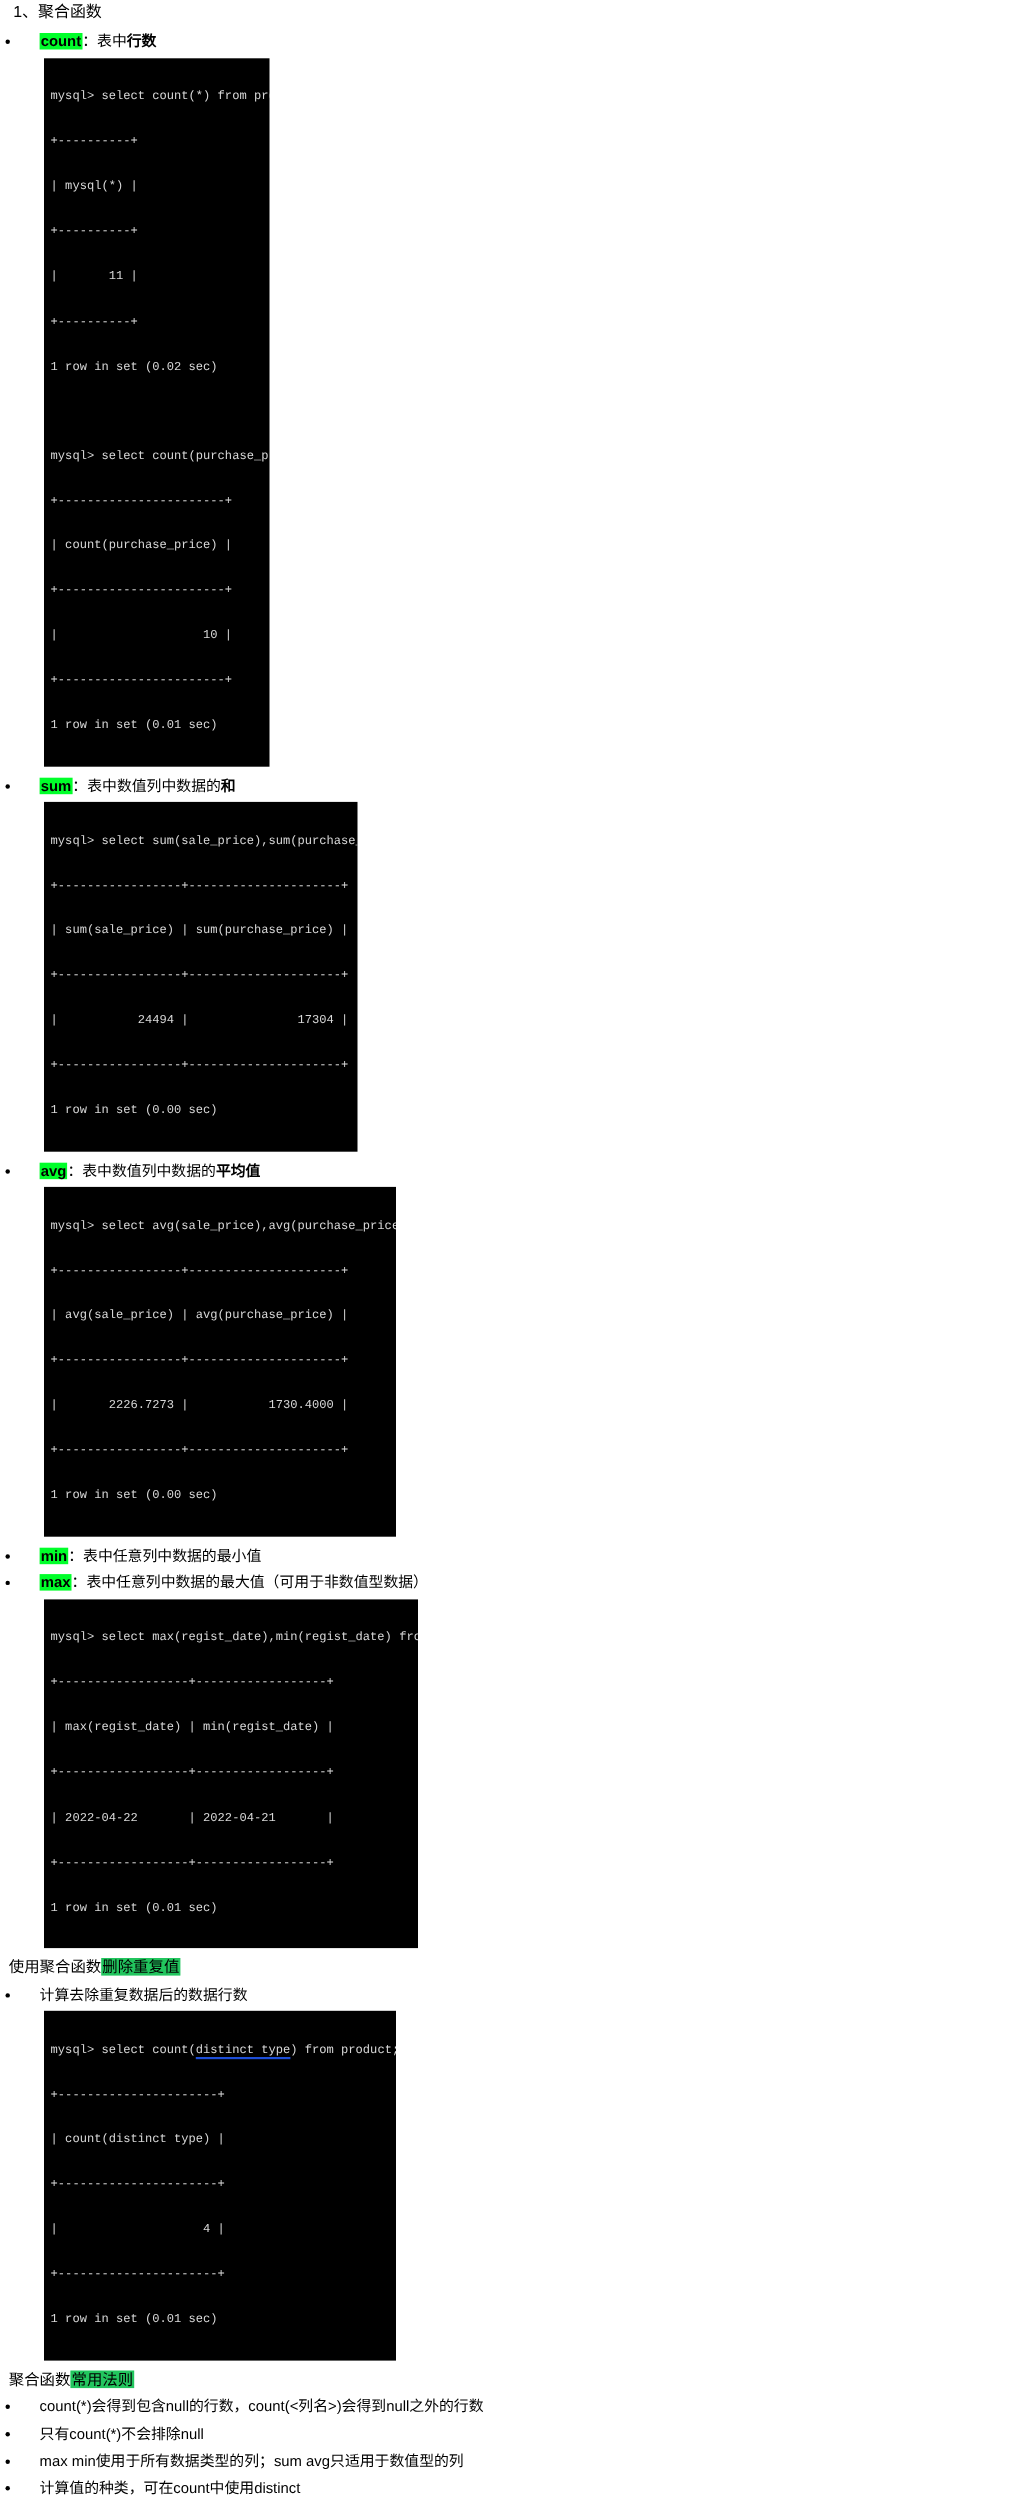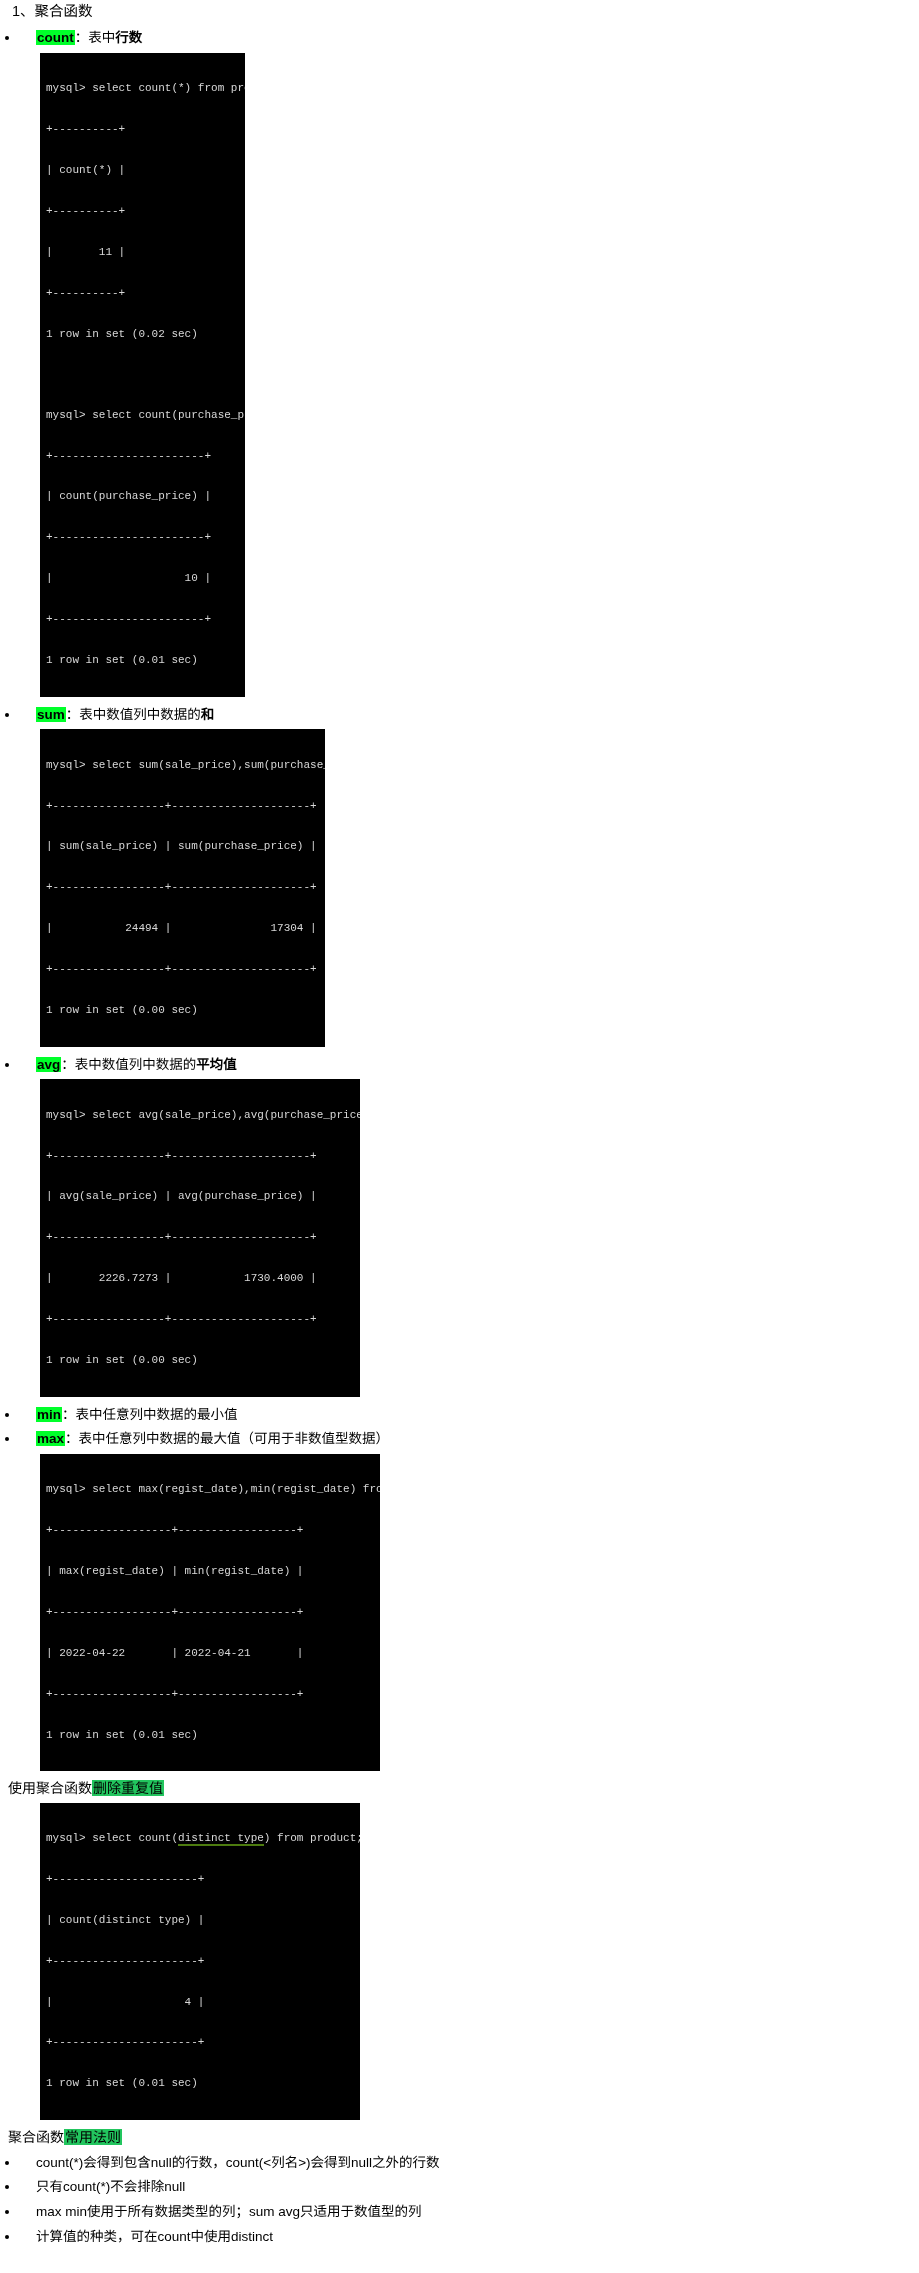--- a/index.html
+++ b/index.html
@@ -88,41 +88,41 @@
   }
   .term.t-count   { width: 205px; margin-left: 40px; }
   .term.t-sum     { width: 285px; margin-left: 40px; }
   .term.t-avg     { width: 320px; margin-left: 40px; }
   .term.t-maxmin  { width: 340px; margin-left: 40px; }
   .term.t-distinct{ width: 320px; margin-left: 40px; }
 
   .term .line { display: block; min-height: 13px; }
 
   .underline-red {
-    border-bottom: 2px solid #4d7c0f;
+    border-bottom: 2px solid #1d4ed8;
     padding-bottom: 0px;
   }
 </style>
 </head>
 <body>
 
 <div class="page">
 
   <div class="h-num">1、聚合函数</div>
 
   <ul class="bul lvl1">
     <li>
       <span class="hl-green">count</span><span>：表中</span><span class="bold">行数</span>
     </li>
   </ul>
 
   <div class="term t-count">
     <span class="line">mysql&gt; select count(*) from product;</span>
     <span class="line">+----------+</span>
-    <span class="line">| count(*) |</span>
+    <span class="line">| mysql(*) |</span>
     <span class="line">+----------+</span>
     <span class="line">|       11 |</span>
     <span class="line">+----------+</span>
     <span class="line">1 row in set (0.02 sec)</span>
     <span class="line"></span>
     <span class="line">mysql&gt; select count(purchase_price) from product;</span>
     <span class="line">+-----------------------+</span>
     <span class="line">| count(purchase_price) |</span>
     <span class="line">+-----------------------+</span>
     <span class="line">|                    10 |</span>
@@ -178,20 +178,23 @@
     <span class="line">+------------------+------------------+</span>
     <span class="line">| 2022-04-22       | 2022-04-21       |</span>
     <span class="line">+------------------+------------------+</span>
     <span class="line">1 row in set (0.01 sec)</span>
   </div>
 
   <div class="plain">
     <span>使用聚合函数</span><span class="hl-green-reg">删除重复值</span>
   </div>
 
+  <ul class="bul lvl1">
+    <li>计算去除重复数据后的数据行数</li>
+  </ul>
 
   <div class="term t-distinct">
     <span class="line"><span>mysql&gt; select count(</span><span class="underline-red">distinct type</span><span>) from product;</span></span>
     <span class="line">+----------------------+</span>
     <span class="line">| count(distinct type) |</span>
     <span class="line">+----------------------+</span>
     <span class="line">|                    4 |</span>
     <span class="line">+----------------------+</span>
     <span class="line">1 row in set (0.01 sec)</span>
   </div>

